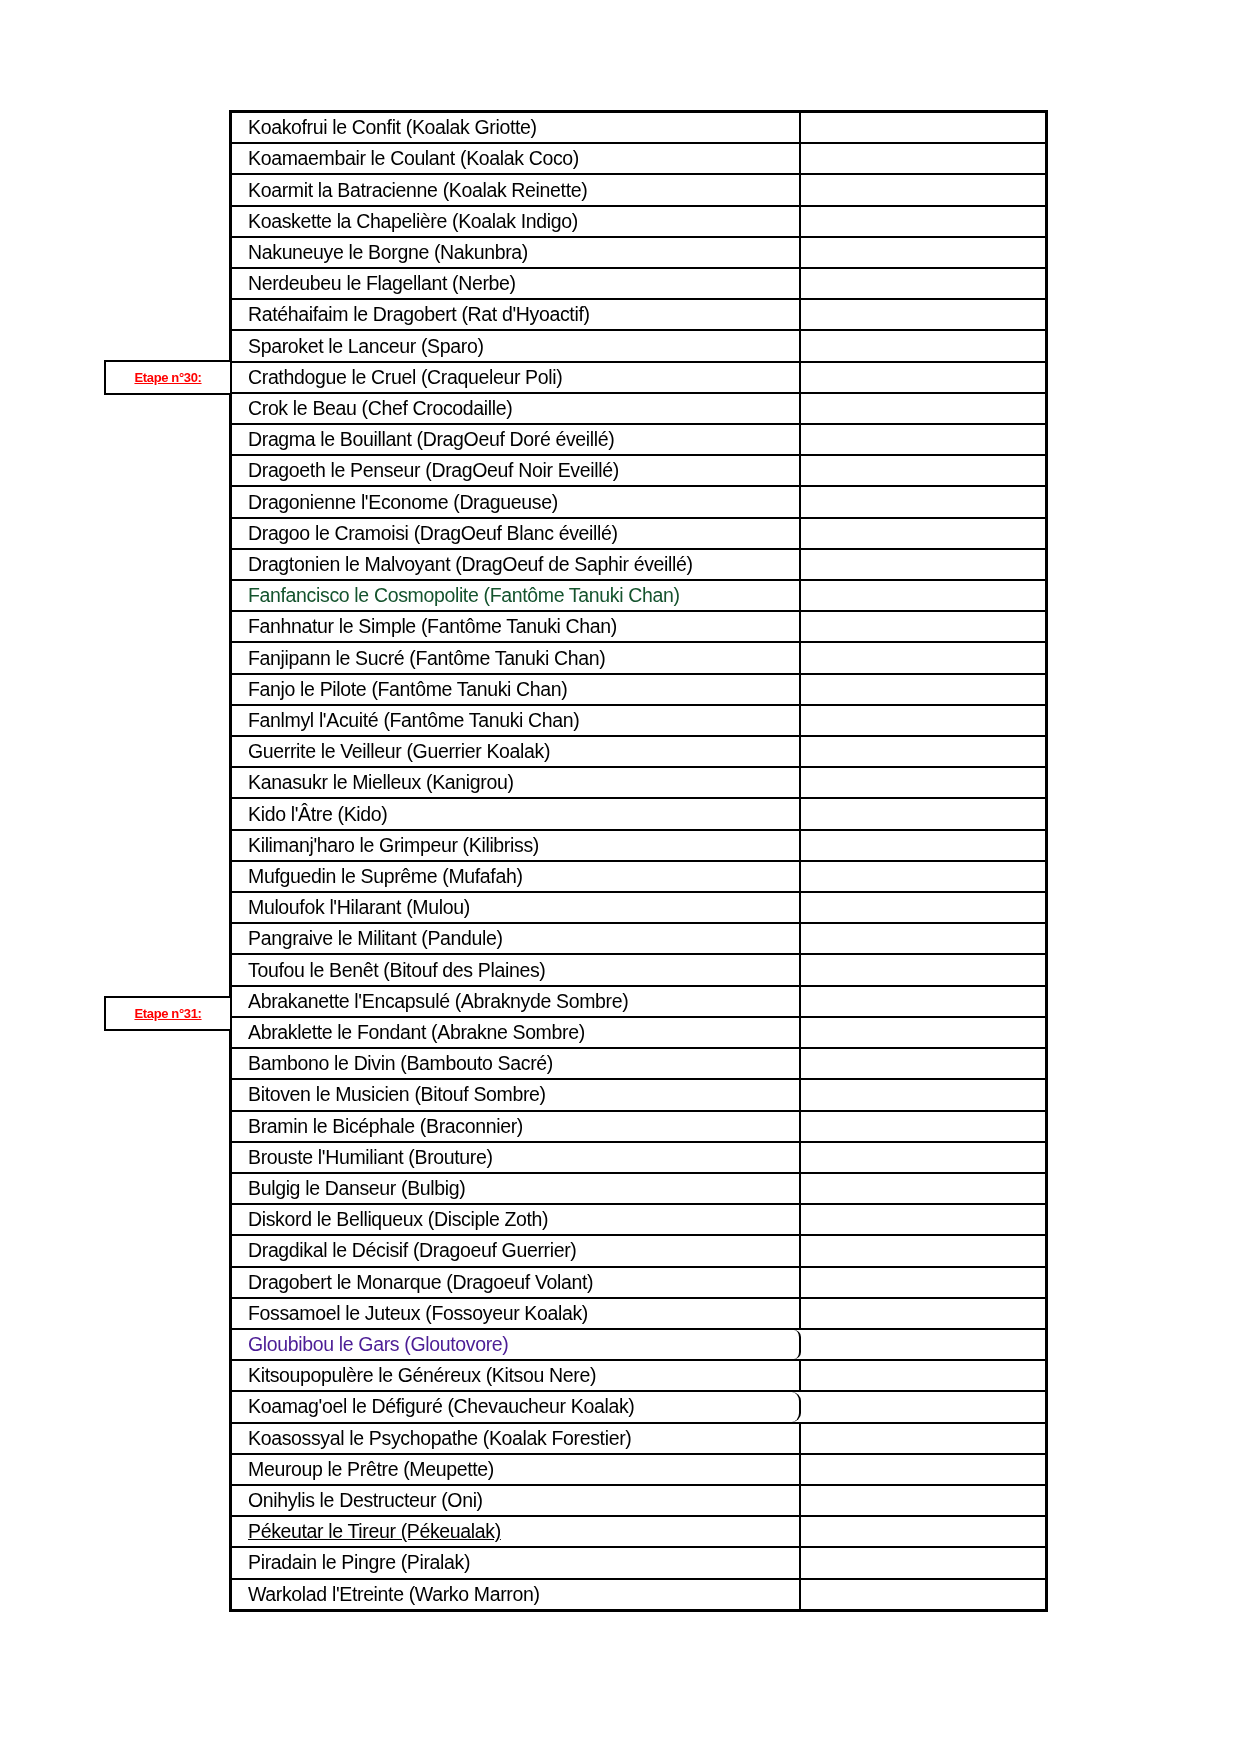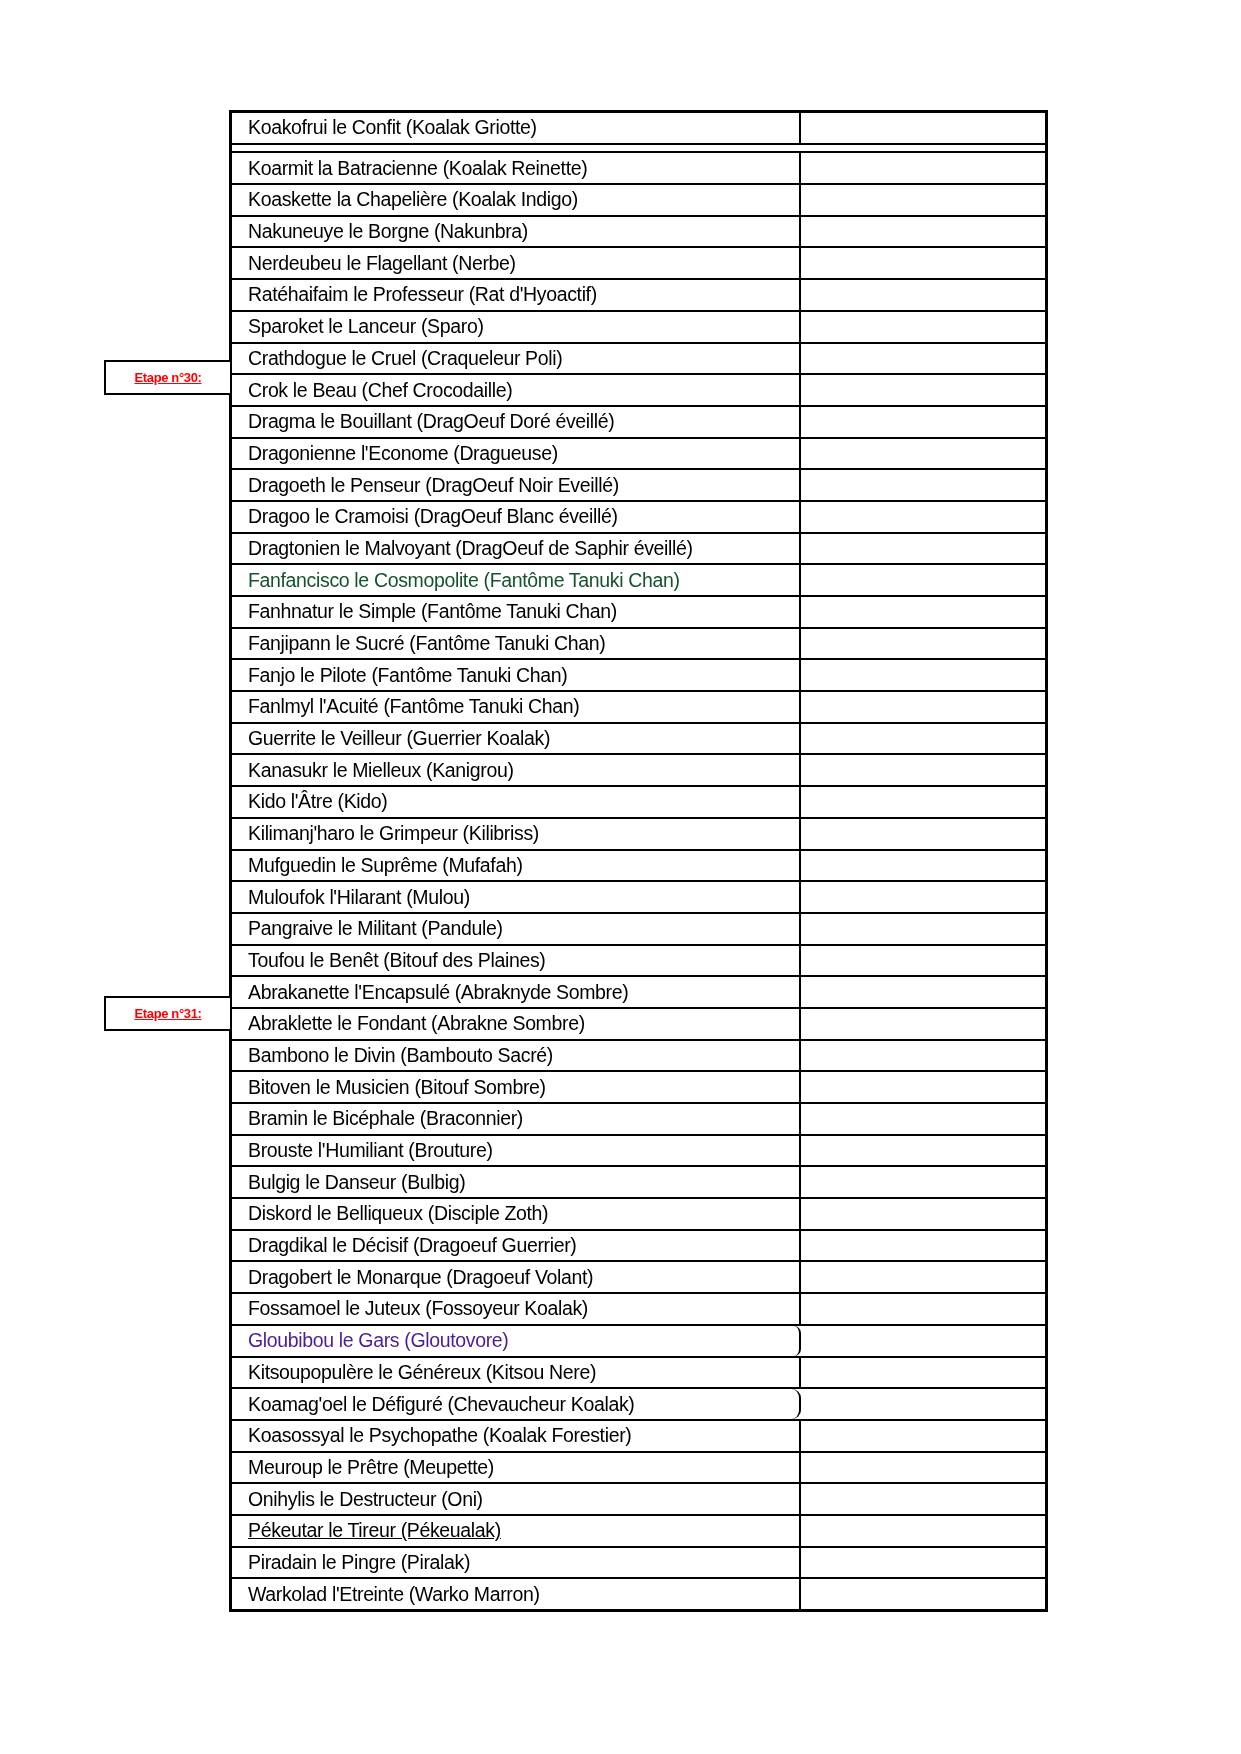--- a/index.html
+++ b/index.html
@@ -66,64 +66,65 @@
 <body>
 
 <div class="page">
   <div class="grid">
 
   <div class="t-row">
         <div class="cell-name" style="color: rgb(0, 0, 0);">Koakofrui le Confit (Koalak Griotte)</div>
         <div class="cell-value"></div>
       </div>
       <div class="t-row">
+        <div class="cell-name" style="color: rgb(0, 0, 0);">Koamaembair le Coulant (Koalak Coco)</div>
         <div class="cell-value"></div>
       </div>
       <div class="t-row">
         <div class="cell-name" style="color: rgb(0, 0, 0);">Koarmit la Batracienne (Koalak Reinette)</div>
         <div class="cell-value"></div>
       </div>
       <div class="t-row">
         <div class="cell-name" style="color: rgb(0, 0, 0);">Koaskette la Chapelière (Koalak Indigo)</div>
         <div class="cell-value"></div>
       </div>
       <div class="t-row">
         <div class="cell-name" style="color: rgb(0, 0, 0);">Nakuneuye le Borgne (Nakunbra)</div>
         <div class="cell-value"></div>
       </div>
       <div class="t-row">
         <div class="cell-name" style="color: rgb(0, 0, 0);">Nerdeubeu le Flagellant (Nerbe)</div>
         <div class="cell-value"></div>
       </div>
       <div class="t-row">
-        <div class="cell-name" style="color: rgb(0, 0, 0);">Ratéhaifaim le Professeur (Rat d'Hyoactif)</div>
+        <div class="cell-name" style="color: rgb(0, 0, 0);">Ratéhaifaim le Dragobert (Rat d'Hyoactif)</div>
         <div class="cell-value"></div>
       </div>
       <div class="t-row">
         <div class="cell-name" style="color: rgb(0, 0, 0);">Sparoket le Lanceur (Sparo)</div>
         <div class="cell-value"></div>
       </div>
       <div class="t-row">
         <div class="cell-name" style="color: rgb(0, 0, 0);">Crathdogue le Cruel (Craqueleur Poli)</div>
         <div class="cell-value"></div>
       </div>
       <div class="t-row">
         <div class="cell-name" style="color: rgb(0, 0, 0);">Crok le Beau (Chef Crocodaille)</div>
         <div class="cell-value"></div>
       </div>
       <div class="t-row">
         <div class="cell-name" style="color: rgb(0, 0, 0);">Dragma le Bouillant (DragOeuf Doré éveillé)</div>
         <div class="cell-value"></div>
       </div>
       <div class="t-row">
+        <div class="cell-name" style="color: rgb(0, 0, 0);">Dragoeth le Penseur (DragOeuf Noir Eveillé)</div>
+        <div class="cell-value"></div>
+      </div>
+      <div class="t-row">
         <div class="cell-name" style="color: rgb(0, 0, 0);">Dragonienne l'Econome (Dragueuse)</div>
-        <div class="cell-value"></div>
-      </div>
-      <div class="t-row">
-        <div class="cell-name" style="color: rgb(0, 0, 0);">Dragoeth le Penseur (DragOeuf Noir Eveillé)</div>
         <div class="cell-value"></div>
       </div>
       <div class="t-row">
         <div class="cell-name" style="color: rgb(0, 0, 0);">Dragoo le Cramoisi (DragOeuf Blanc éveillé)</div>
         <div class="cell-value"></div>
       </div>
       <div class="t-row">
         <div class="cell-name" style="color: rgb(0, 0, 0);">Dragtonien le Malvoyant (DragOeuf de Saphir éveillé)</div>
         <div class="cell-value"></div>
       </div>

